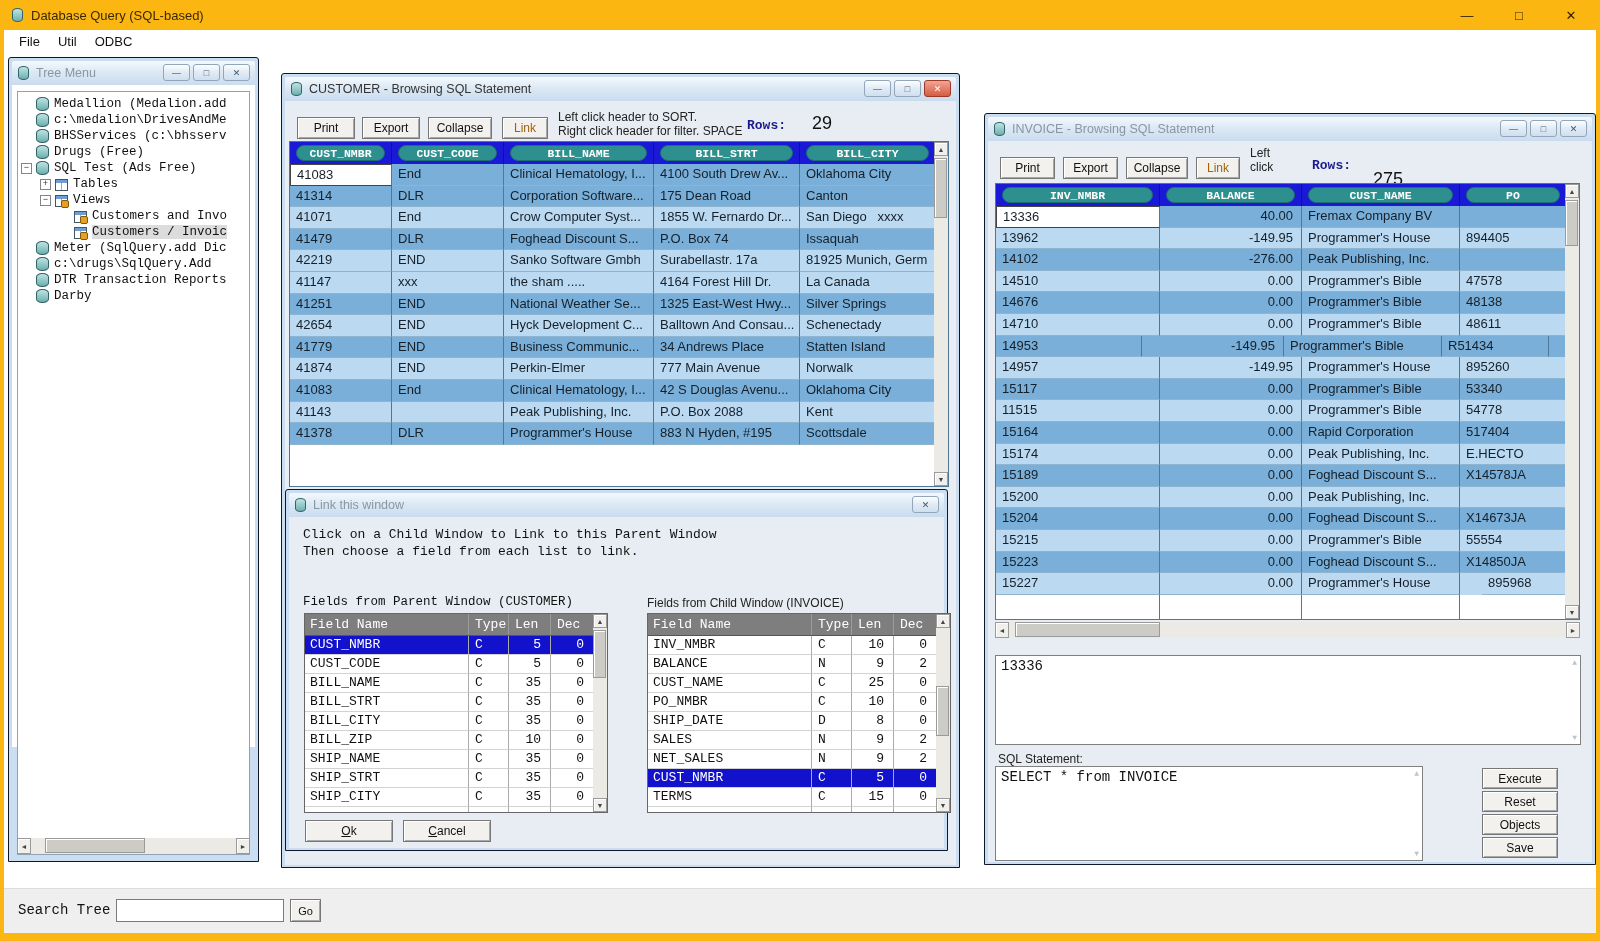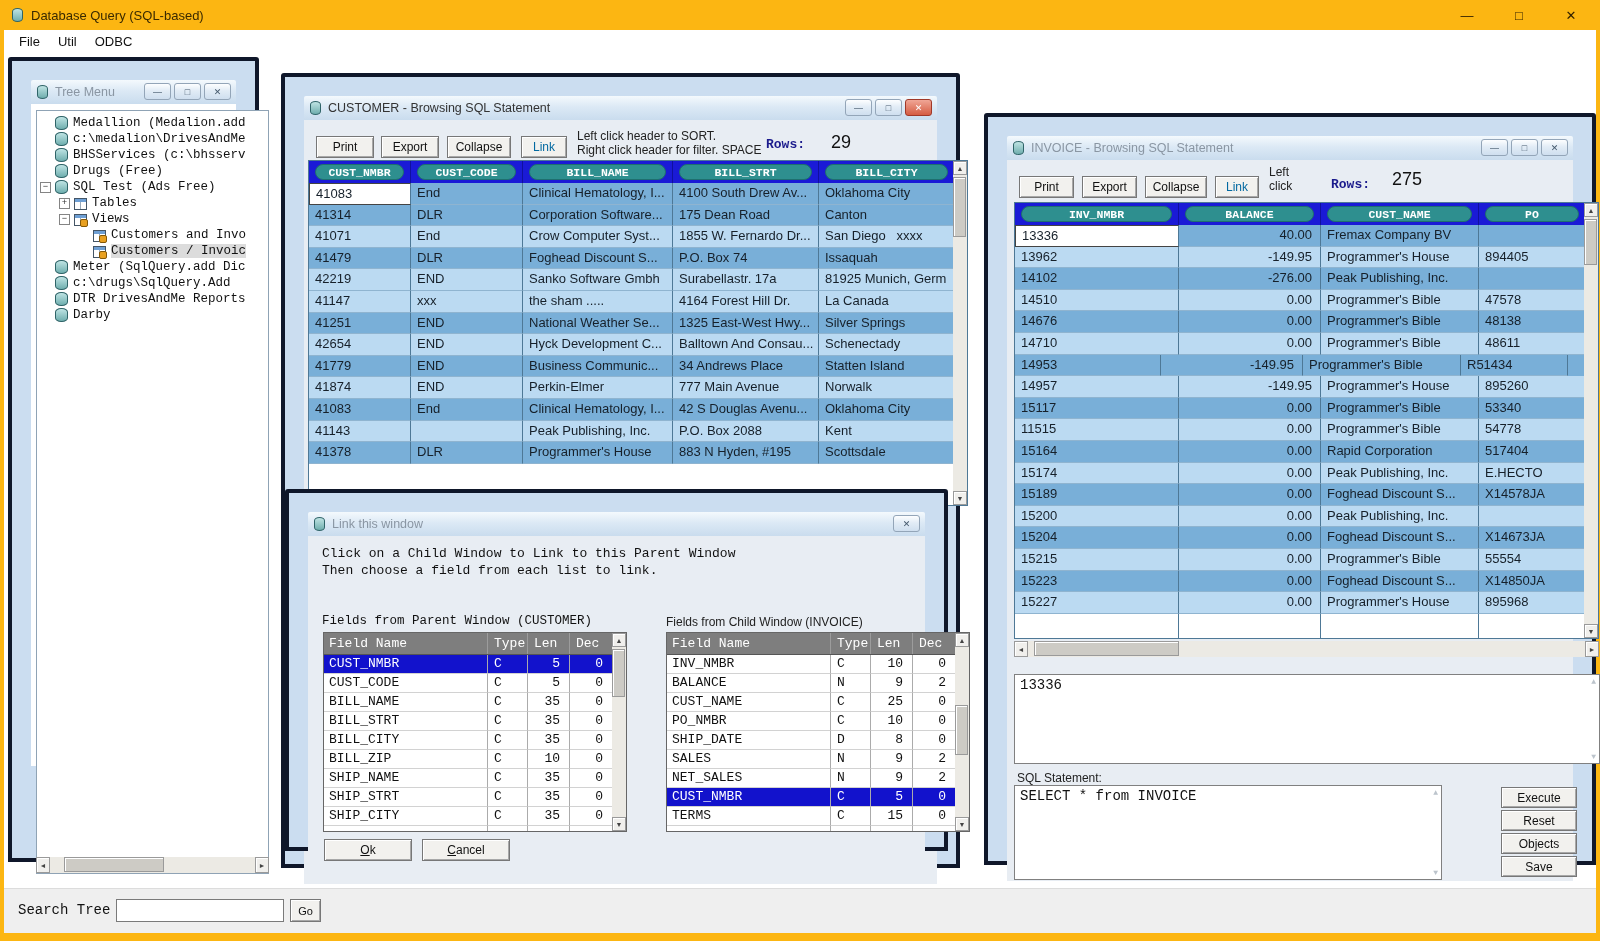--- a/index.html
+++ b/index.html
@@ -17,21 +17,21 @@
 .frame-left{position:absolute;left:0;top:30px;width:4px;height:911px;background:#FCB612;}
 .frame-right{position:absolute;left:1596px;top:30px;width:4px;height:911px;background:#FCB612;}
 .frame-bottom{position:absolute;left:0;top:933px;width:1600px;height:8px;background:#FCB612;}
 .bottombar{position:absolute;left:4px;top:888px;width:1592px;height:45px;background:#EFEFEF;border-top:1px solid #DCDCDC;}
 .search-label{position:absolute;left:14px;top:13px;font-family:"Liberation Mono",monospace;font-size:14px;color:#111;}
 .search-input{position:absolute;left:112px;top:10px;width:168px;height:23px;border:1px solid #7A7A7A;background:#fff;font-family:"Liberation Mono",monospace;font-size:13px;padding:0 4px;}
 .btn{background:#F2F1EE;border:1px solid #777;box-shadow:inset 1px 1px 0 #fff, inset -1px -1px 0 #A8A8A8;font-size:12px;color:#111;display:flex;align-items:center;justify-content:center;cursor:default;}
 .go{position:absolute;left:286px;top:10px;width:31px;height:23px;font-size:11px;}
 
 
-.win{position:absolute;background:#CBDDF0;border:4px solid #0f172a;border-radius:3px 3px 0 0;padding:19px;}
+.win{position:absolute;background:#CBDDF0;border:1px solid #0f172a;border-radius:3px 3px 0 0;padding:3px;}
 .wtitle{height:24px;background:linear-gradient(#F4F9FD,#DCE9F5 45%,#C9DCEE);display:flex;align-items:center;padding-left:6px;position:relative;border-radius:2px 2px 0 0;}
 .wtitle-text{font-size:12.5px;margin-left:7px;color:#333;}
 .wtitle-text.inactive{color:#8A96A3;}
 .wbtns{position:absolute;right:5px;top:3px;display:flex;gap:3px;}
 .wbtn{width:27px;height:17px;border:1px solid #93A5B8;border-radius:3px;background:linear-gradient(#FDFEFF,#E2ECF6 45%,#CFDFEF);display:flex;align-items:center;justify-content:center;font-size:9px;color:#44586C;}
 .wbtn.red{background:linear-gradient(#F0A696,#D55C42);border-color:#A03828;color:#fff;}
 .wbody{position:relative;background:#E8EDF3;width:100%;}
 .tree-body{background:#fff;}
 
 
@@ -76,21 +76,21 @@
 .sb-track{flex:1;position:relative;background:#ECEAE4;}
 .sb-thumb{position:absolute;background:#CDCBC5;border:1px solid #9A9A9A;box-shadow:inset 1px 1px 0 #fff;}
 .sb.v .sb-thumb{left:0;width:13px;}
 .sb.h .sb-thumb{top:0;height:15px;}
 
 
 .tb-btn{position:absolute;height:22px;}
 .hint{position:absolute;font-size:12px;color:#222;line-height:14px;white-space:nowrap;}
 .rows-lab{position:absolute;font-family:"Liberation Mono",monospace;font-weight:bold;font-size:13px;color:#1A1A8C;}
 .rows-val{position:absolute;font-size:18px;color:#111;}
-.dim{color:#0369a1;}
+.dim{color:#a16207;}
 
 
 .field-label{position:absolute;font-size:12px;color:#222;}
 .txtbox{position:absolute;background:#fff;border:1px solid #808080;font-family:"Liberation Mono",monospace;font-size:14px;color:#111;padding:2px 5px;}
 .txtbox .mini-up{position:absolute;right:3px;top:2px;font-size:8px;color:#BCC4CC;}
 .txtbox .mini-dn{position:absolute;right:3px;bottom:2px;font-size:8px;color:#BCC4CC;}
 .side-btn{position:absolute;width:76px;height:21px;}
 
 
 .instr{position:absolute;font-family:"Liberation Mono",monospace;font-size:13px;color:#111;white-space:pre;}
@@ -196,21 +196,21 @@
           <span class="t-lab">Meter (SqlQuery.add Dic</span>
         </div>
         <div class="t-row" style="padding-left: 3px;">
           <span class="t-exp t-hid"></span>
           <span class="t-ic db-ic"></span>
           <span class="t-lab">c:\drugs\SqlQuery.Add</span>
         </div>
         <div class="t-row" style="padding-left: 3px;">
           <span class="t-exp t-hid"></span>
           <span class="t-ic db-ic"></span>
-          <span class="t-lab">DTR DrivesAndMe Reports</span>
+          <span class="t-lab">DTR Transaction Reports</span>
         </div>
         <div class="t-row" style="padding-left: 3px;">
           <span class="t-exp t-hid"></span>
           <span class="t-ic db-ic"></span>
           <span class="t-lab">Darby</span>
         </div>
       </div>
     <div class="sb h tree-hscroll">
         <div class="sb-btn">◄</div>
         <div class="sb-track">
@@ -373,21 +373,21 @@
     </div>
   </div>
   <div class="wbody" style="height:721px;">
     <div class="btn tb-btn" style="left:12px;top:16px;width:55px;">Print</div>
     <div class="btn tb-btn" style="left:75px;top:16px;width:55px;">Export</div>
     <div class="btn tb-btn" style="left:138px;top:16px;width:62px;">Collapse</div>
     <div class="btn tb-btn dim" style="left:208px;top:16px;width:44px;">Link</div>
     <div class="hint" style="left:262px;top:5px;">Left</div>
     <div class="hint" style="left:262px;top:19px;">click</div>
     <div class="rows-lab" style="left:324px;top:17px;">Rows:</div>
-    <div class="rows-val" style="left:385px;top:9px;">275</div>
+    <div class="rows-val" style="left:385px;top:28px;">275</div>
     <div class="grid" id="inv-grid" style="left:7px;top:42px;width:585px;height:437px;">
       <div class="sb v">
           <div class="sb-btn">▲</div>
           <div class="sb-track">
             <div class="sb-thumb" style="top: 2px; height: 46px;"></div>
           </div>
           <div class="sb-btn">▼</div>
         </div>
     <div class="g-hdr">
           <div class="g-hc" style="width: 164px;">
@@ -503,21 +503,21 @@
           <div class="g-row g-med">
             <div class="g-c" style="width: 164px;">15223</div>
             <div class="g-c g-r" style="width: 142px;">0.00</div>
             <div class="g-c" style="width: 158px;">Foghead Discount S...</div>
             <div class="g-c" style="width: 107px;">X14850JA</div>
           </div>
           <div class="g-row g-light">
             <div class="g-c" style="width: 164px;">15227</div>
             <div class="g-c g-r" style="width: 142px;">0.00</div>
             <div class="g-c" style="width: 158px;">Programmer's House</div>
-            <div class="g-c" style="width: 107px;">895968</div>
+            <div class="g-c" style="width: 107px; margin-left: 22px;">895968</div>
           </div>
           <div class="g-row g-filler">
             <div class="g-c" style="width: 164px;"></div>
             <div class="g-c" style="width: 142px;"></div>
             <div class="g-c" style="width: 158px;"></div>
             <div class="g-c" style="width: 107px;"></div>
           </div>
         </div>
       </div>
     <div class="sb h" style="position:absolute;left:7px;top:481px;width:585px;">

